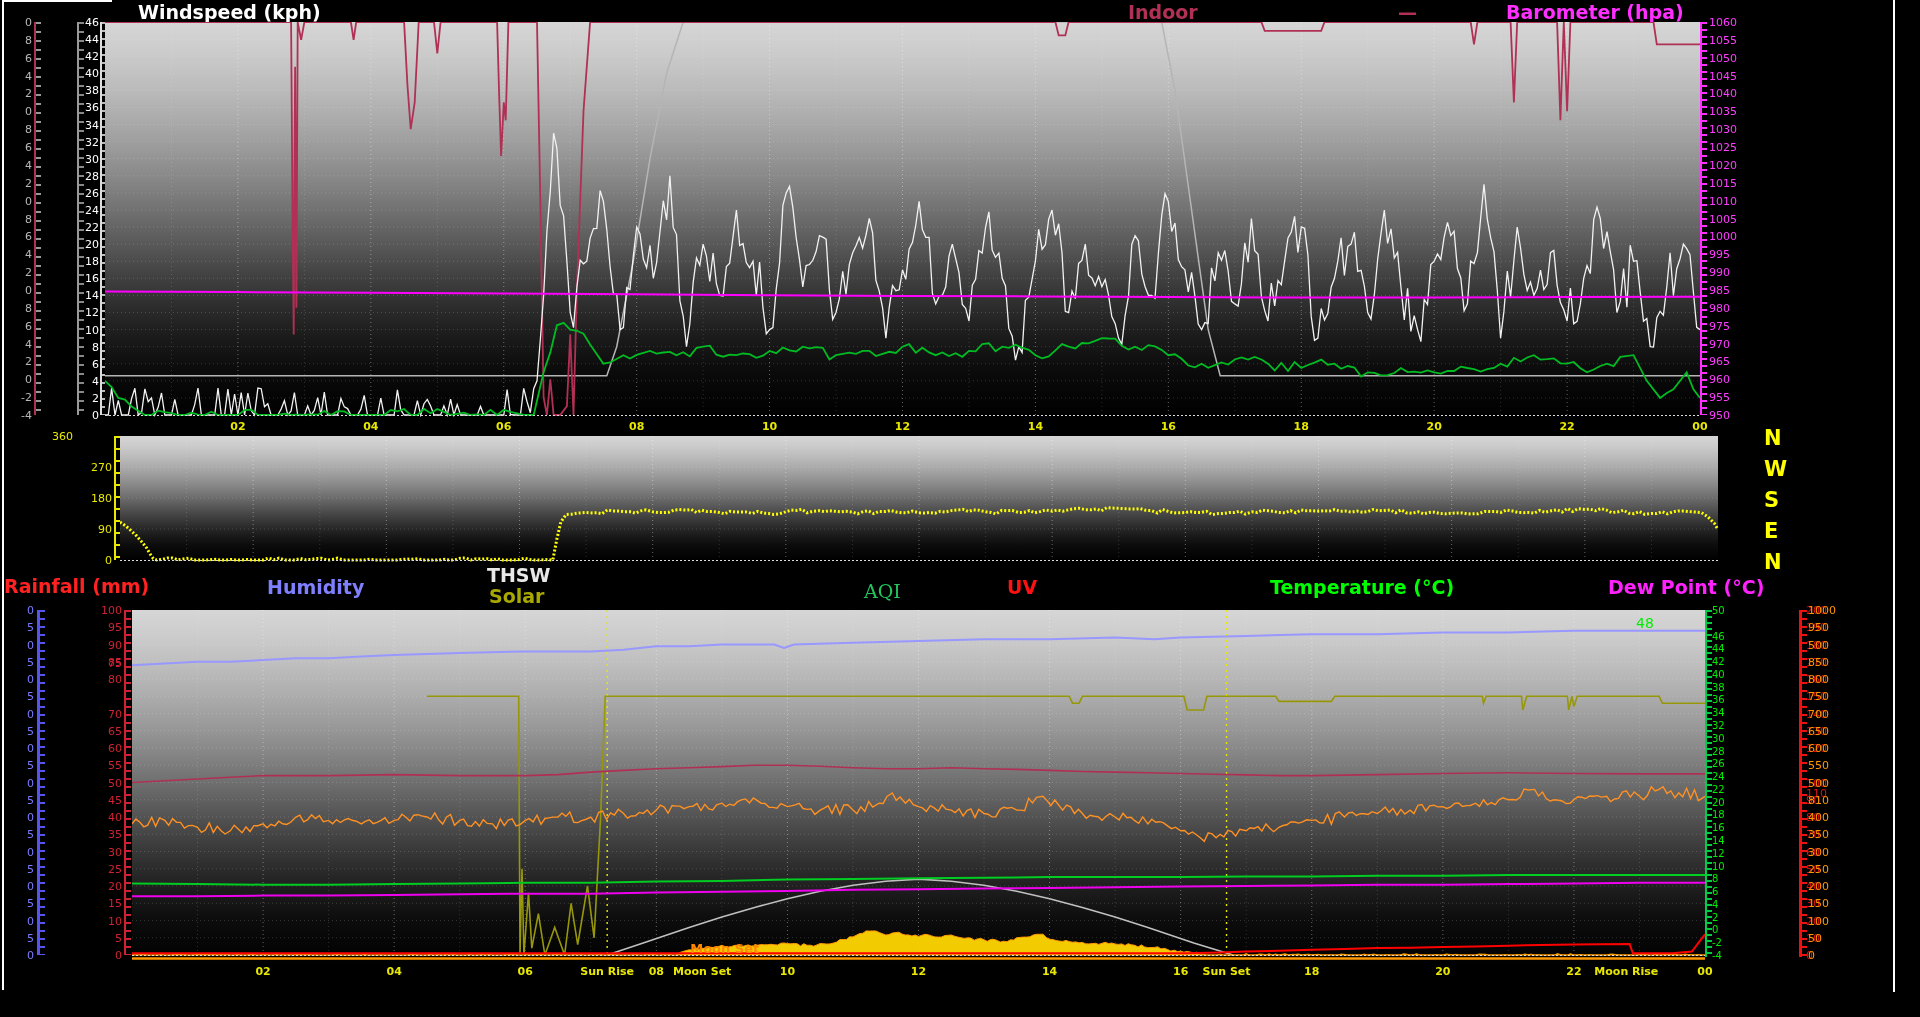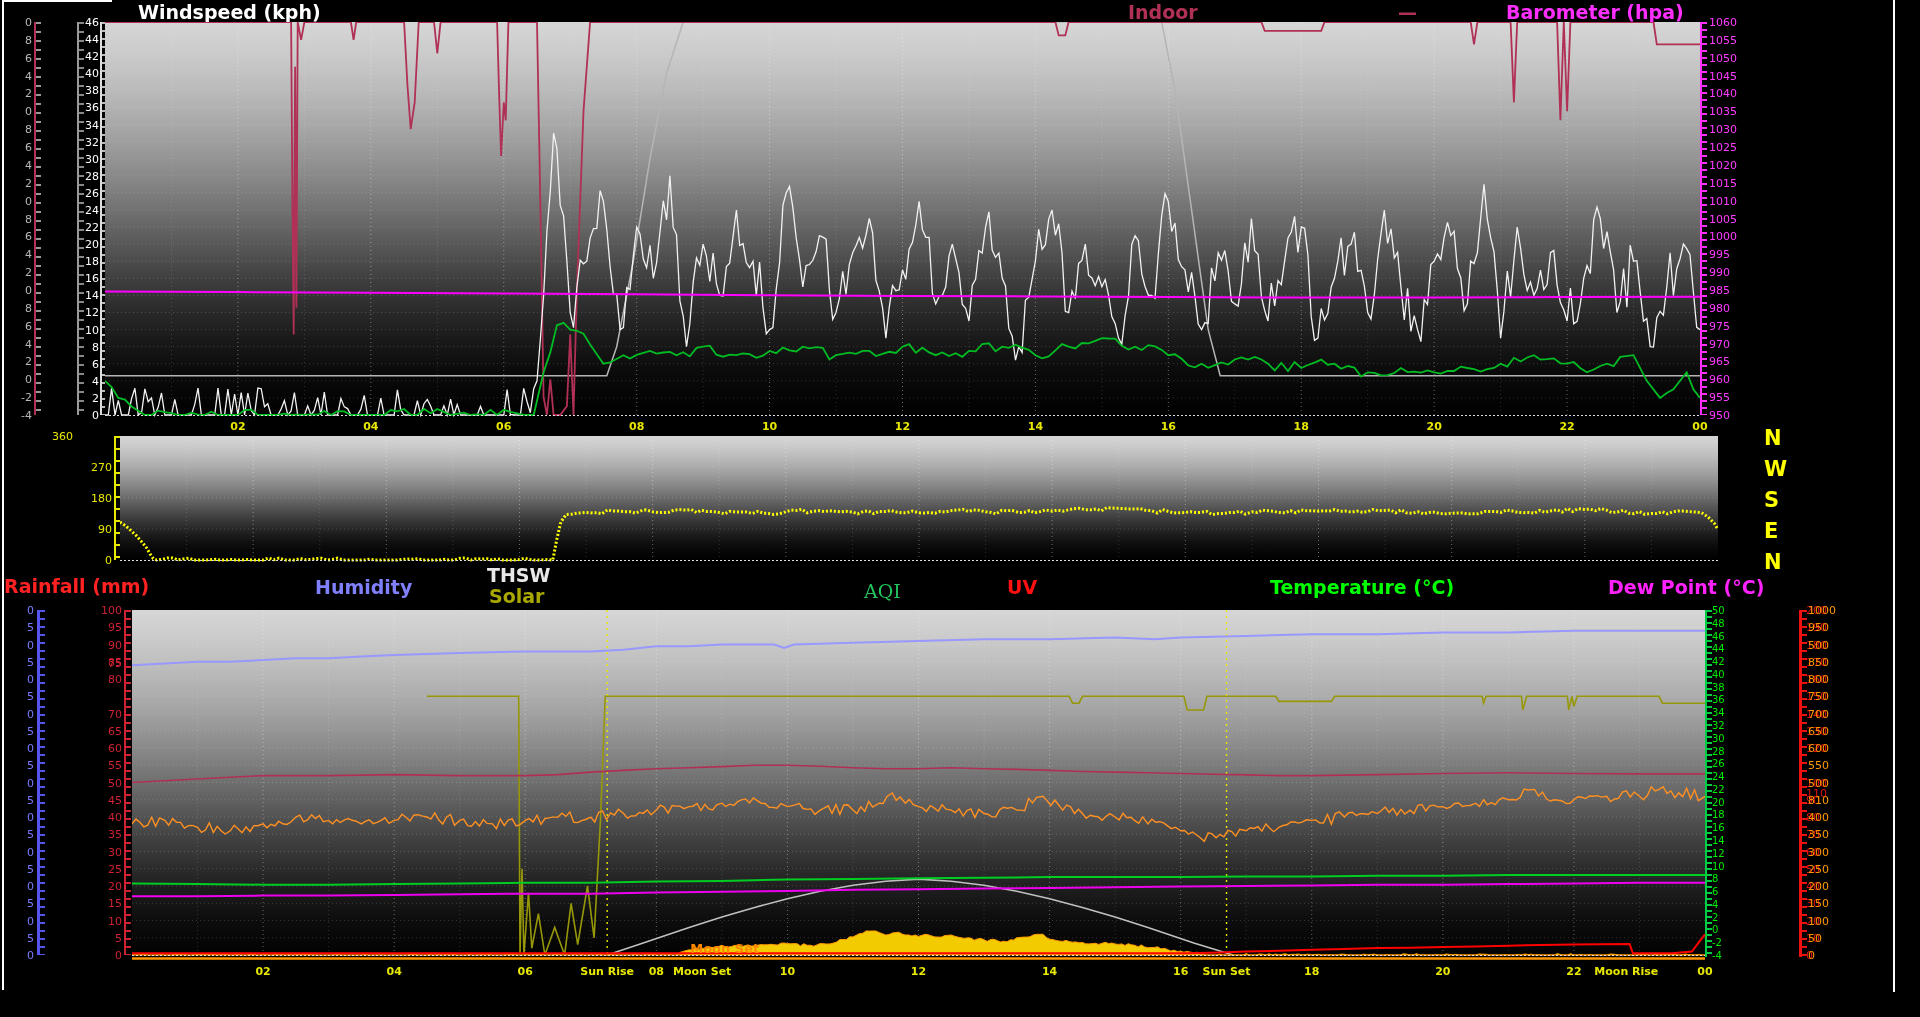--- a/index.html
+++ b/index.html
@@ -32,21 +32,21 @@
   <div class="vbar" style="left:77px;top:22px;height:393px;border-left:2px solid #9a9a9a;background:repeating-linear-gradient(to bottom,#888 0 2px,transparent 2px 9px);"></div>
   <div class="vbar" style="left:100px;top:22px;height:393px;border-left:2px solid #dddddd;background:repeating-linear-gradient(to bottom,#bbb 0 2px,transparent 2px 8px);"></div>
   <div class="vbar" style="left:1700px;top:22px;height:393px;border-left:2px solid #ff30ff;background:repeating-linear-gradient(to bottom,#ff30ff 0 2px,transparent 2px 7px);"></div>
   <div class="vbar" style="left:114px;top:436px;height:124px;border-left:2px solid #e8e800;background:repeating-linear-gradient(to bottom,#e8e800 0 2px,transparent 2px 12px);"></div>
   <div class="vbar" style="left:37px;top:610px;height:345px;border-left:3px solid #5555ee;background:repeating-linear-gradient(to bottom,#5555ee 0 2px,transparent 2px 8px);"></div>
   <div class="vbar" style="left:124px;top:610px;height:345px;border-left:2px solid #cc2233;background:repeating-linear-gradient(to bottom,#cc2233 0 2px,transparent 2px 8px);"></div>
   <div class="vbar" style="left:1705px;top:610px;height:347px;border-left:2px solid #00cc44;background:repeating-linear-gradient(to bottom,#00cc44 0 2px,transparent 2px 6px);"></div>
   <div class="vbar" style="left:1799px;top:610px;height:347px;border-left:3px solid #ee1111;background:repeating-linear-gradient(to bottom,#ee1111 0 2px,transparent 2px 8px);"></div>
 
   <div class="lblrow" style="left:4px;top:575px;color:#ff2222;">Rainfall (mm)</div>
-  <div class="lblrow" style="left:267px;top:576px;color:#8080ff;margin-left:48px;">Humidity</div>
+  <div class="lblrow" style="left:267px;top:576px;color:#8080ff;">Humidity</div>
   <div class="lblrow" style="left:487px;top:564px;color:#e8e8e8;">THSW</div>
   <div class="lblrow" style="left:489px;top:585px;color:#a8a800;">Solar</div>
   <div class="lblrow" style="left:864px;top:580px;color:#22c55e;font-weight:normal;font-family:'DejaVu Serif','Liberation Serif',serif;">AQI</div>
   <div class="lblrow" style="left:1007px;top:576px;color:#ff1111;">UV</div>
   <div class="lblrow" style="left:1270px;top:576px;color:#00ff00;">Temperature (°C)</div>
   <div class="lblrow" style="left:1608px;top:576px;color:#ff22ff;">Dew Point (°C)</div>
 
   <div id="compass-box">
       <div class="compass" style="left: 1764px; top: 426px;">N</div>
       <div class="compass" style="left: 1764px; top: 457px;">W</div>
@@ -391,21 +391,21 @@
     <div class="ticklbl" style="color: rgb(204, 34, 51); top: 812px; left: 62px; width: 60px; text-align: right;">40</div>
     <div class="ticklbl" style="color: rgb(204, 34, 51); top: 829.25px; left: 62px; width: 60px; text-align: right;">35</div>
     <div class="ticklbl" style="color: rgb(204, 34, 51); top: 846.5px; left: 62px; width: 60px; text-align: right;">30</div>
     <div class="ticklbl" style="color: rgb(204, 34, 51); top: 863.75px; left: 62px; width: 60px; text-align: right;">25</div>
     <div class="ticklbl" style="color: rgb(204, 34, 51); top: 881px; left: 62px; width: 60px; text-align: right;">20</div>
     <div class="ticklbl" style="color: rgb(204, 34, 51); top: 898.25px; left: 62px; width: 60px; text-align: right;">15</div>
     <div class="ticklbl" style="color: rgb(204, 34, 51); top: 915.5px; left: 62px; width: 60px; text-align: right;">10</div>
     <div class="ticklbl" style="color: rgb(204, 34, 51); top: 932.75px; left: 62px; width: 60px; text-align: right;">5</div>
     <div class="ticklbl" style="color: rgb(204, 34, 51); top: 950px; left: 62px; width: 60px; text-align: right;">0</div>
     <div class="ticklbl" style="color: rgb(0, 238, 0); top: 605px; left: 1712px; font-size: 10px;">50</div>
-    <div class="ticklbl" style="color: rgb(0, 238, 0); top: 617.778px; left: 1712px; font-size: 10px;">48</div>
+    <div class="ticklbl" style="color: rgb(0, 238, 0); top: 617.778px; left: 1636px; font-size: 14px;">48</div>
     <div class="ticklbl" style="color: rgb(0, 238, 0); top: 630.556px; left: 1712px; font-size: 10px;">46</div>
     <div class="ticklbl" style="color: rgb(0, 238, 0); top: 643.333px; left: 1712px; font-size: 10px;">44</div>
     <div class="ticklbl" style="color: rgb(0, 238, 0); top: 656.111px; left: 1712px; font-size: 10px;">42</div>
     <div class="ticklbl" style="color: rgb(0, 238, 0); top: 668.889px; left: 1712px; font-size: 10px;">40</div>
     <div class="ticklbl" style="color: rgb(0, 238, 0); top: 681.667px; left: 1712px; font-size: 10px;">38</div>
     <div class="ticklbl" style="color: rgb(0, 238, 0); top: 694.444px; left: 1712px; font-size: 10px;">36</div>
     <div class="ticklbl" style="color: rgb(0, 238, 0); top: 707.222px; left: 1712px; font-size: 10px;">34</div>
     <div class="ticklbl" style="color: rgb(0, 238, 0); top: 720px; left: 1712px; font-size: 10px;">32</div>
     <div class="ticklbl" style="color: rgb(0, 238, 0); top: 732.778px; left: 1712px; font-size: 10px;">30</div>
     <div class="ticklbl" style="color: rgb(0, 238, 0); top: 745.556px; left: 1712px; font-size: 10px;">28</div>

